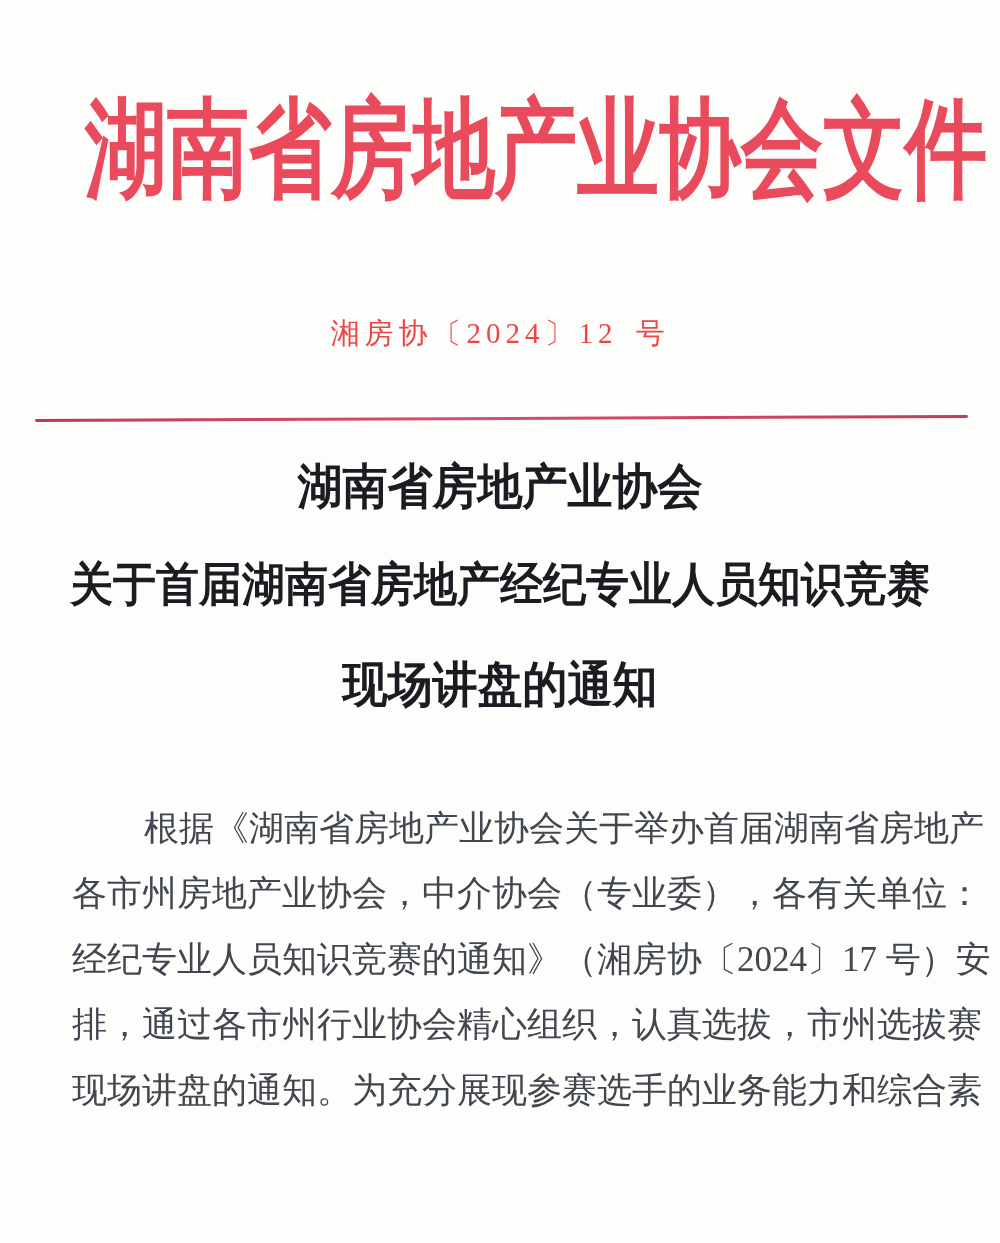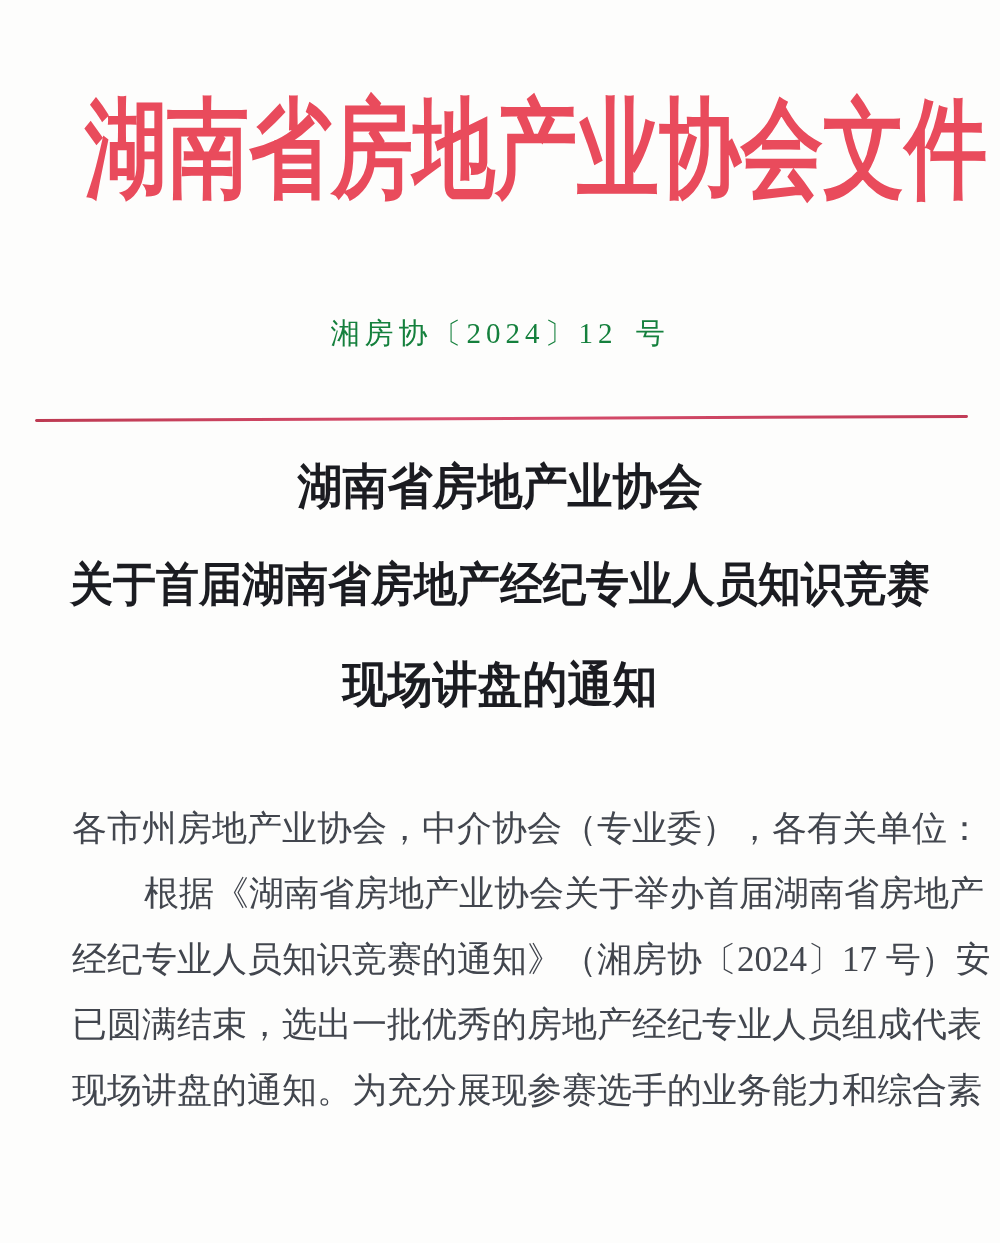--- a/index.html
+++ b/index.html
@@ -39,21 +39,21 @@
   
   .doc-number {
     position: absolute;
     top: 314px;
     left: 0;
     width: 1000px;
     text-align: center;
     font-size: 29px;
     letter-spacing: 5px;
     word-spacing: 6px;
-    color: #15803d;
+    color: #ef4444;
   }
   
   .red-rule {
     position: absolute;
     top: 417px;
     left: 35px;
     width: 933px;
     height: 3px;
     background: linear-gradient(90deg, #bd3a52, #d94e6e 45%, #c23d58);
     transform: rotate(-0.25deg);
@@ -106,20 +106,20 @@
 
   <div class="red-rule"></div>
 
   <div class="title-line title-1">湖南省房地产业协会</div>
 
   <div class="title-line title-2">关于首届湖南省房地产经纪专业人员知识竞赛</div>
 
   <div class="title-line title-3">现场讲盘的通知</div>
 
   <div class="body-text">
+    <p class="body-line indent">根据《湖南省房地产业协会关于举办首届湖南省房地产</p>
     <p class="body-line">各市州房地产业协会，中介协会（专业委），各有关单位：</p>
-    <p class="body-line indent">根据《湖南省房地产业协会关于举办首届湖南省房地产</p>
     <p class="body-line">经纪专业人员知识竞赛的通知》（湘房协〔2024〕17 号）安</p>
-    <p class="body-line">已圆满结束，选出一批优秀的房地产经纪专业人员组成代表</p>
+    <p class="body-line">排，通过各市州行业协会精心组织，认真选拔，市州选拔赛</p>
     <p class="body-line">现场讲盘的通知。为充分展现参赛选手的业务能力和综合素</p>
   </div>
 
 </div>
 
 </body></html>

